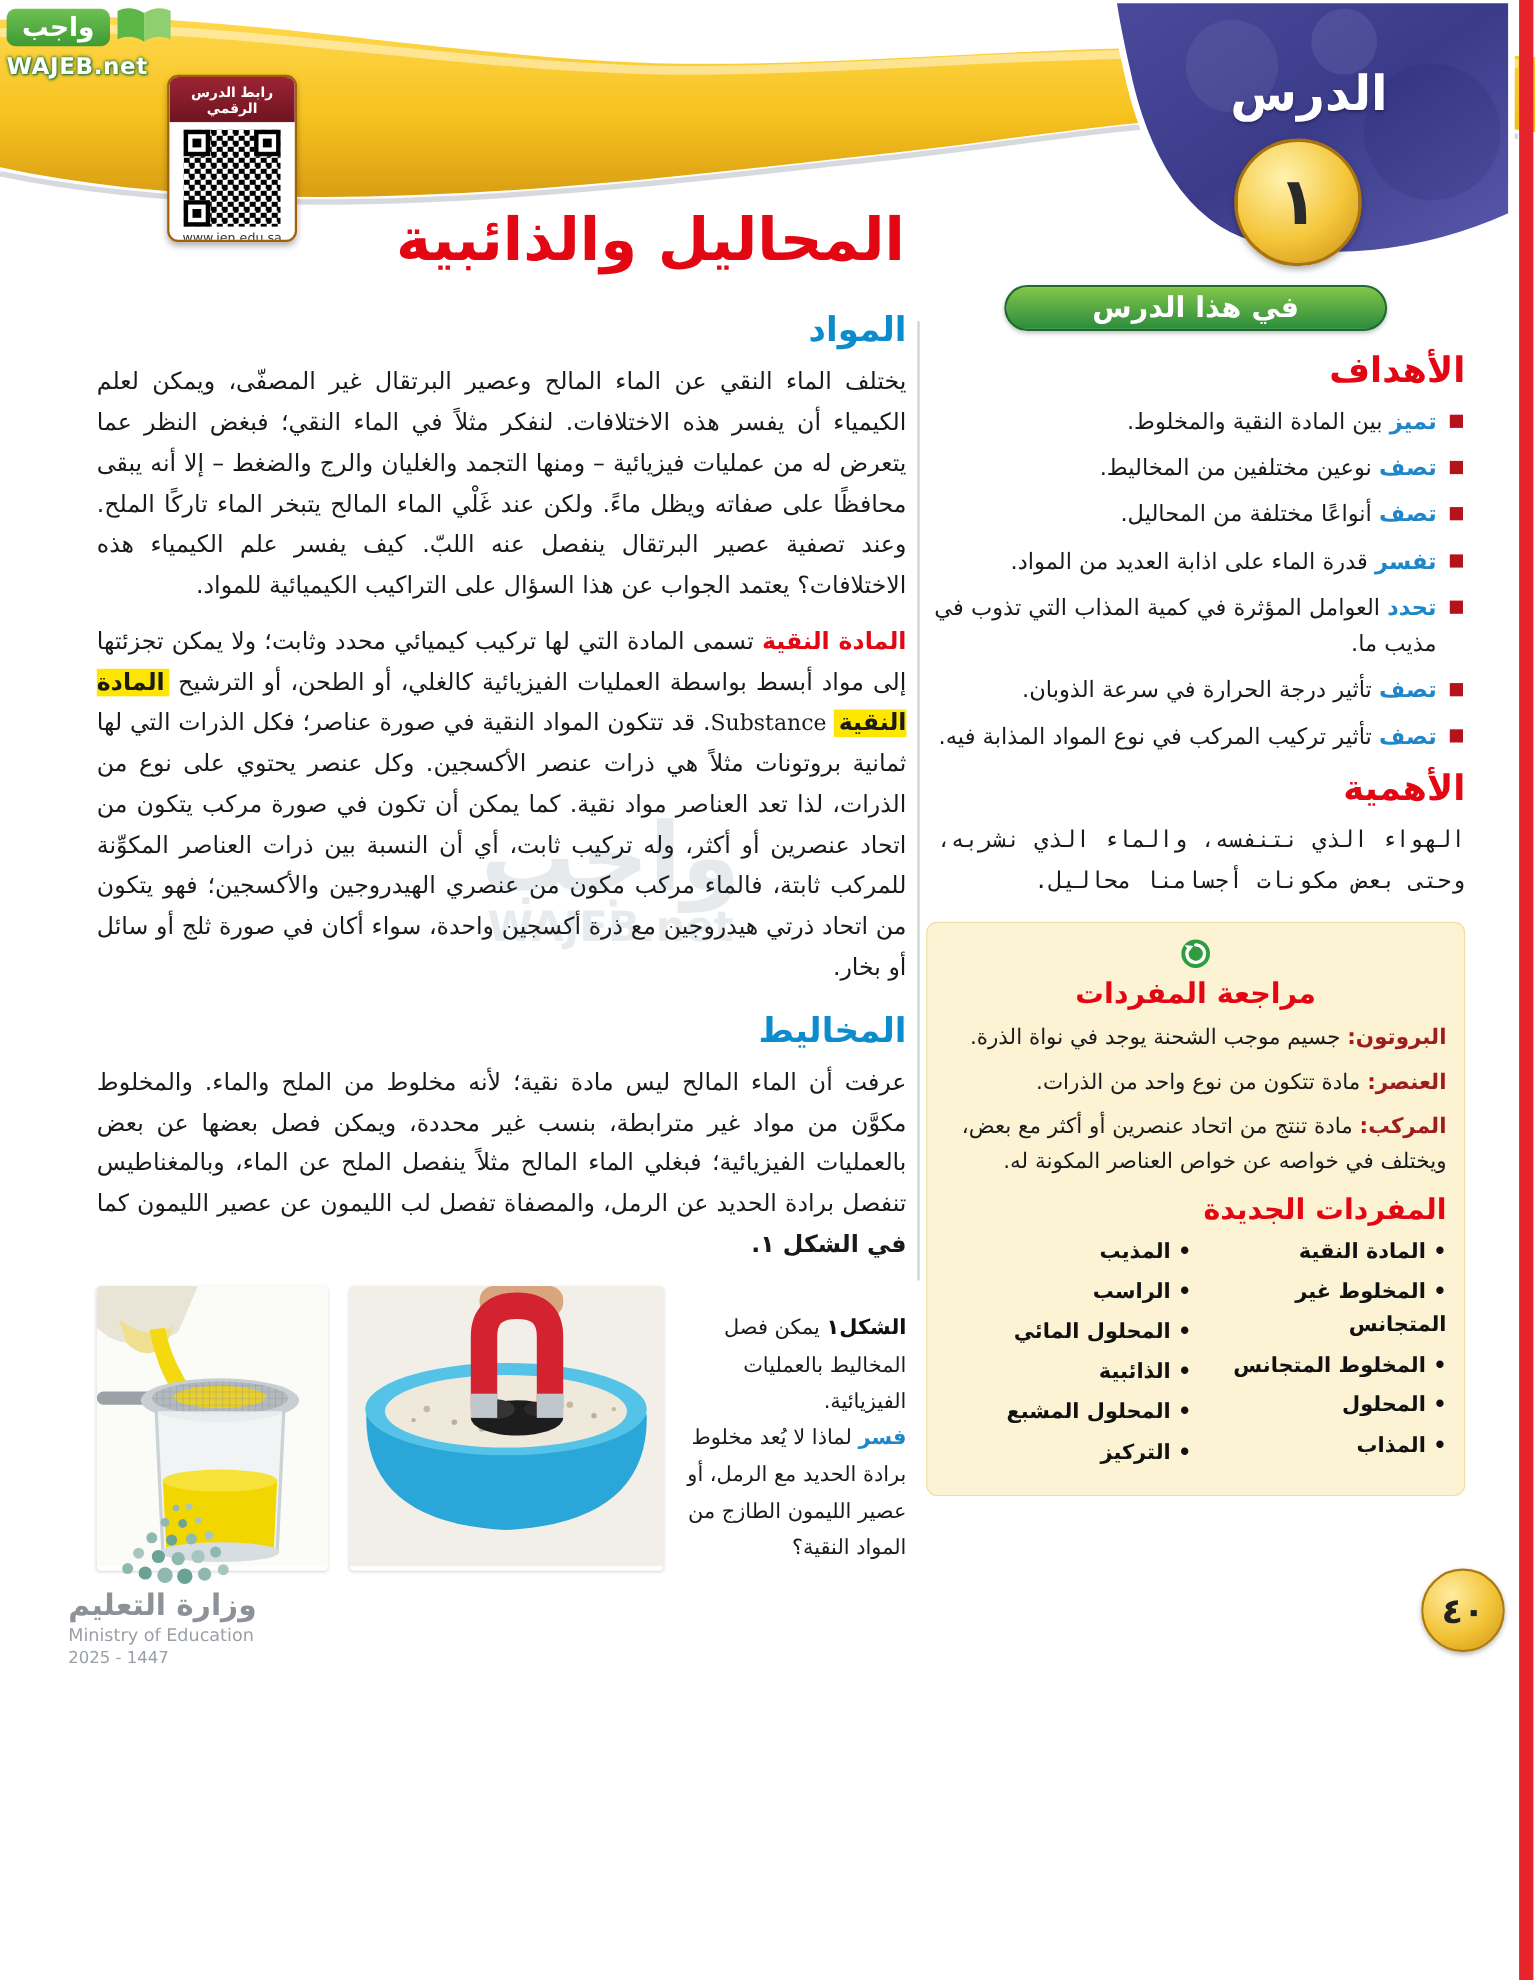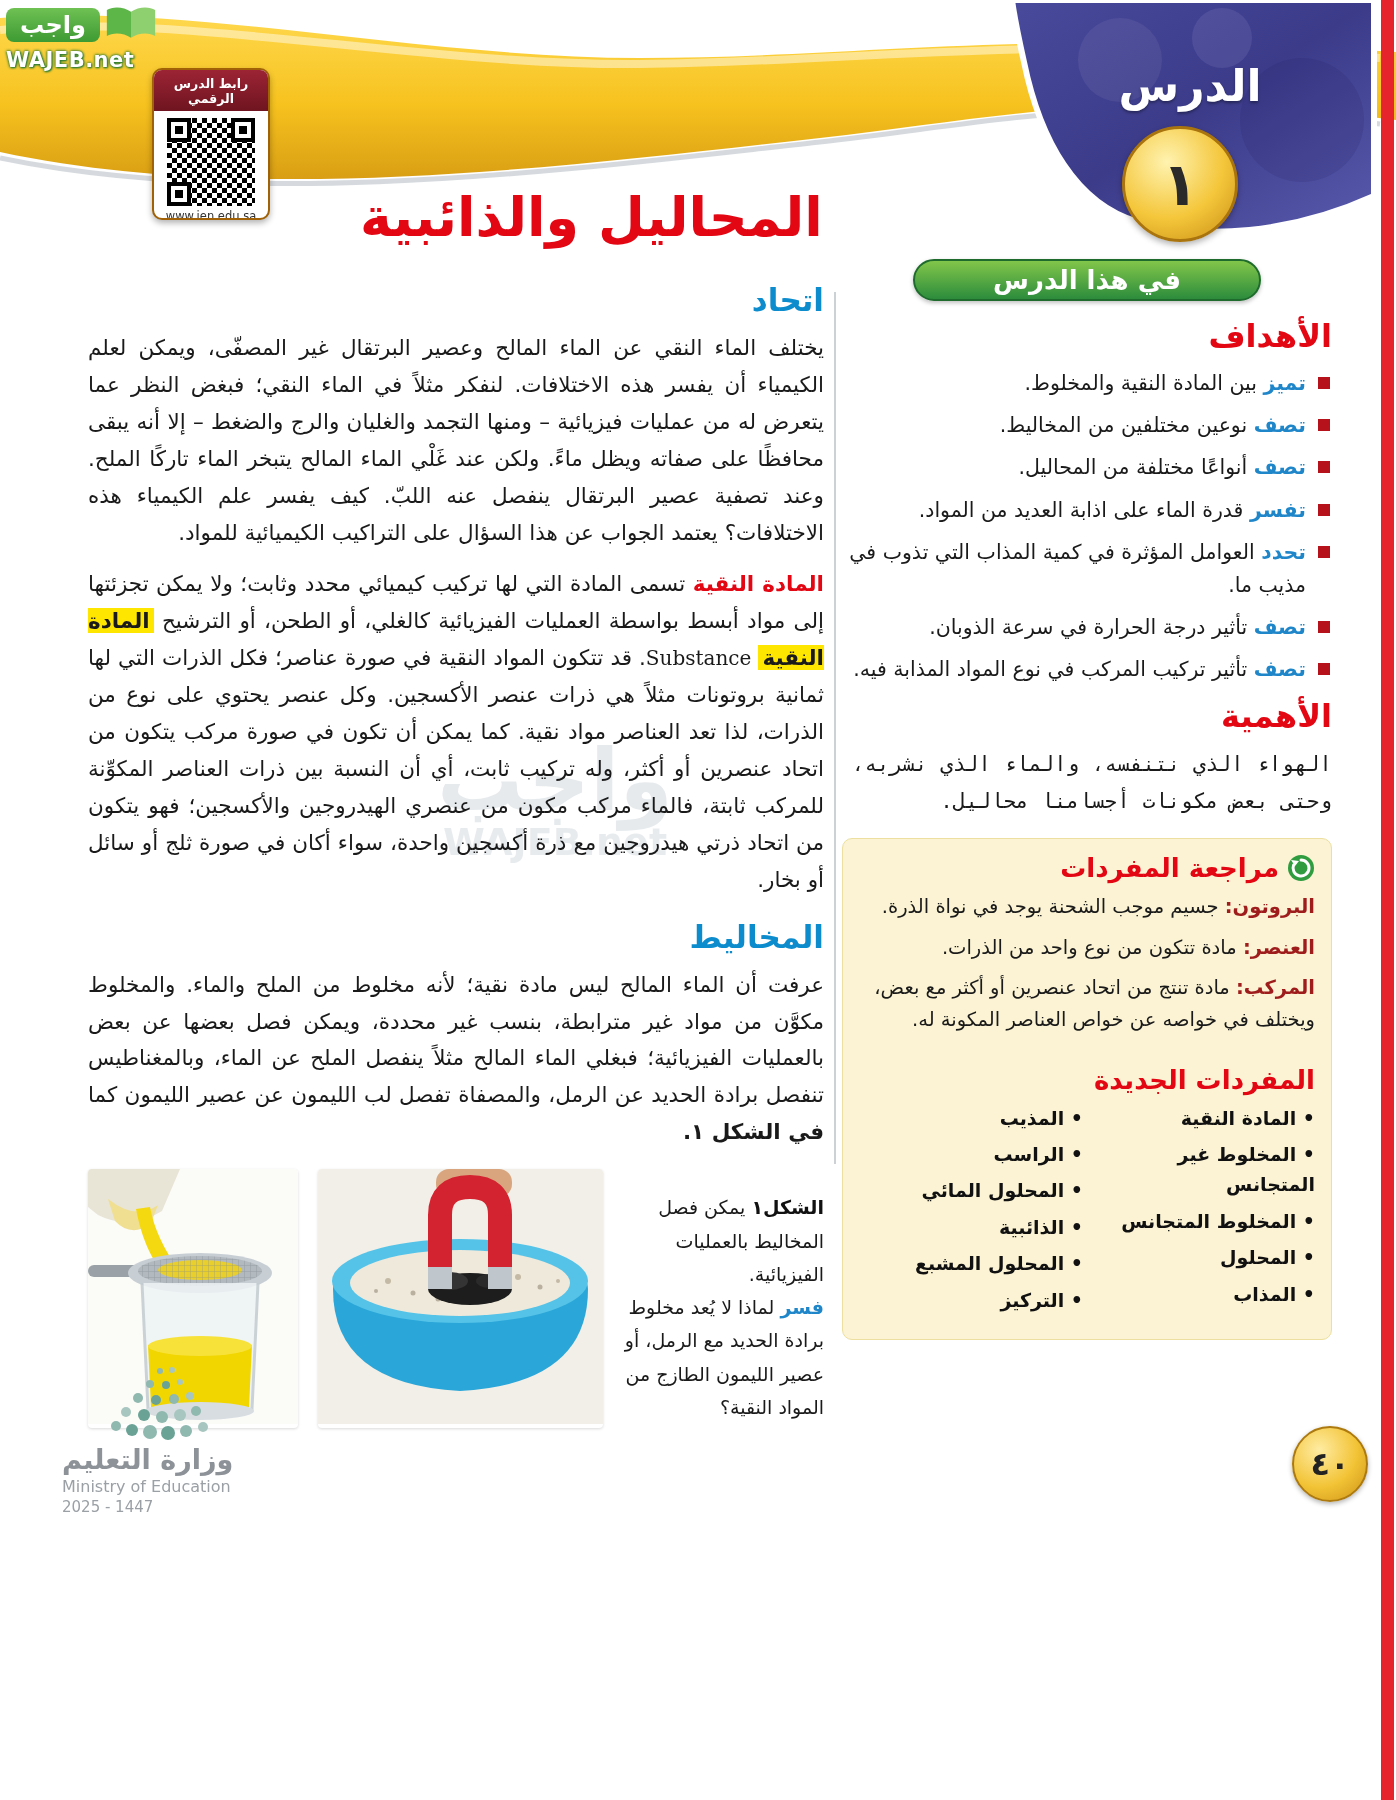--- a/index.html
+++ b/index.html
@@ -82,25 +82,25 @@
   .side-h { color:#e30613; font-size:32px; font-weight:bold; margin:4px 0 12px; }
   .obj-list { list-style:none; margin-bottom:10px; }
   .obj-item { position:relative; padding-right:26px; font-size:20.5px; line-height:1.62;
     margin-bottom:9px; text-align:right; }
   .obj-item::before { content:""; position:absolute; right:2px; top:10px; width:12px; height:12px; background:#b5121b; }
   .obj-verb { color:#1f86c9; font-weight:bold;text-align:center; }
   .importance-text { font-size:21px; line-height:1.8; margin-bottom:16px; text-align:right;font-family:Liberation Mono, monospace; }
 
   .vocab-box { background:#fbf3d3; border:1px solid #ecdf9f; border-radius:10px; padding:14px 16px 18px; }
   .vocab-head { display:flex; align-items:center; gap:8px; color:#e30613; font-size:26px;
-    font-weight:bold; margin-bottom:8px; }
+    font-weight:bold; margin-bottom:8px;flex-direction:column; }
   .vb-icon { flex:none; width:28px; height:28px; }
   .vocab-term { font-size:19.5px; line-height:1.66; margin-bottom:8px; text-align:right; }
   .term-w { color:#9e1c1c; font-weight:bold; }
-  .newvocab-h { color:#e30613; font-size:26px; font-weight:bold; margin:28px 0 8px; text-align:right; }
+  .newvocab-h { color:#e30613; font-size:26px; font-weight:bold; margin:12px 0 8px; text-align:right; }
   .nv-cols { display:flex; gap:8px; }
   .nv-col { flex:1; }
   .nv-item { font-size:19px; font-weight:bold; line-height:1.6; margin-bottom:6px; text-align:right; color:#111; }
   .nv-item::before { content:"• "; }
 
   
   .ministry { position:absolute; left:62px; top:1360px; z-index:2; width:280px; direction:ltr; text-align:left; }
   .min-ar { font-size:27px; color:#8d9298; font-weight:bold; letter-spacing:1px; }
   .min-en { font-size:16px; color:#9aa0a5; margin-top:2px; }
   .min-year { font-size:15px; color:#9aa0a5; margin-top:2px; }
@@ -167,21 +167,21 @@
   <h1 class="main-title">المحاليل والذائبية</h1>
 
   <div class="col-divider"></div>
 
   <div class="watermark">
     <div class="wm-ar">واجب</div>
     <div class="wm-en">WAJEB.net</div>
   </div>
 
   <div class="main-col">
-    <h2 class="h-blue">اتحاد</h2>
+    <h2 class="h-blue">المواد</h2>
 
     <p class="body-p">يختلف الماء النقي عن الماء المالح وعصير البرتقال غير المصفّى، ويمكن لعلم الكيمياء أن يفسر هذه الاختلافات. لنفكر مثلاً في الماء النقي؛ فبغض النظر عما يتعرض له من عمليات فيزيائية – ومنها التجمد والغليان والرج والضغط – إلا أنه يبقى محافظًا على صفاته ويظل ماءً. ولكن عند غَلْي الماء المالح يتبخر الماء تاركًا الملح. وعند تصفية عصير البرتقال ينفصل عنه اللبّ. كيف يفسر علم الكيمياء هذه الاختلافات؟ يعتمد الجواب عن هذا السؤال على التراكيب الكيميائية للمواد.</p>
 
     <p class="body-p">
       <span class="lead-red">المادة النقية</span><span> تسمى المادة التي لها تركيب كيميائي محدد وثابت؛ ولا يمكن تجزئتها إلى مواد أبسط بواسطة العمليات الفيزيائية كالغلي، أو الطحن، أو الترشيح </span><span class="hl">المادة النقية</span> <span class="en" dir="ltr">Substance</span><span>. قد تتكون المواد النقية في صورة عناصر؛ فكل الذرات التي لها ثمانية بروتونات مثلاً هي ذرات عنصر الأكسجين. وكل عنصر يحتوي على نوع من الذرات، لذا تعد العناصر مواد نقية. كما يمكن أن تكون في صورة مركب يتكون من اتحاد عنصرين أو أكثر، وله تركيب ثابت، أي أن النسبة بين ذرات العناصر المكوِّنة للمركب ثابتة، فالماء مركب مكون من عنصري الهيدروجين والأكسجين؛ فهو يتكون من اتحاد ذرتي هيدروجين مع ذرة أكسجين واحدة، سواء أكان في صورة ثلج أو سائل أو بخار.</span>
     </p>
 
     <h2 class="h-blue second">المخاليط</h2>
 
     <p class="body-p">

